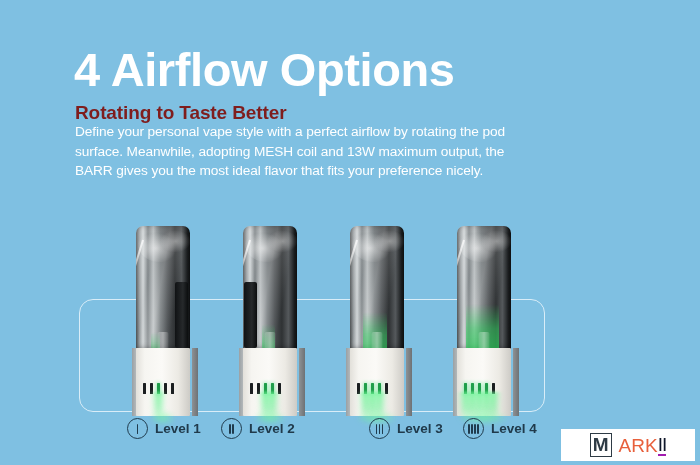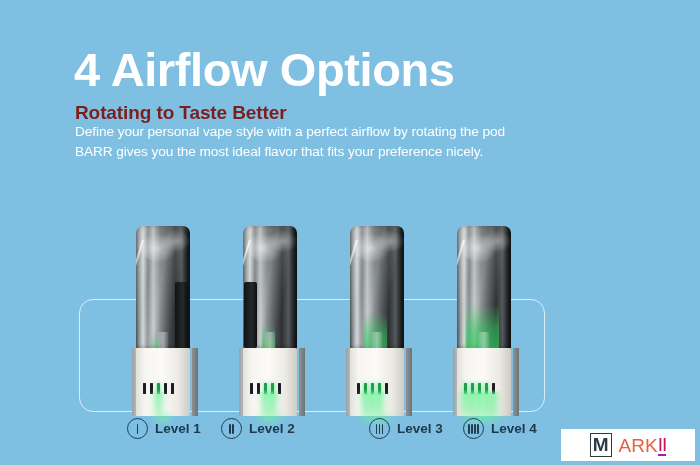--- a/index.html
+++ b/index.html
@@ -180,33 +180,34 @@
     width:134px; height:32px; background:#ffffff;
     display:flex; align-items:center; justify-content:center;
   }
   .wm-inner { display:flex; align-items:center; }
   .wm-m {
     font-size:19px; font-weight:bold; color:#2e3b45;
     border:1.8px solid #2e3b45; line-height:1;
     padding:1px 2px 2px 2px;
   }
   .wm-ark { font-size:19px; font-weight:normal; color:#e8603c; line-height:1; margin-left:7px; }
-  .wm-ii  { font-size:19px; font-weight:normal; color:#be185d; line-height:1;
+  .wm-ii  { font-size:19px; font-weight:normal; color:#0f172a; line-height:1;
             border-bottom:2px solid #a21caf; letter-spacing:-1px; }
 </style>
 </head>
 <body>
 
 <div id="stage">
 
   <h1 class="title">4 Airflow Options</h1>
   <h2 class="subtitle">Rotating to Taste Better</h2>
 
   <p class="body-copy">
     <span>Define your personal vape style with a perfect airflow by rotating the pod</span>
+    <span>surface. Meanwhile, adopting MESH coil and 13W maximum output, the</span>
     <span>BARR gives you the most ideal flavor that fits your preference nicely.</span>
   </p>
 
   <div class="frame"></div>
 
   <div class="pods">
 
     <div class="pod pod-1">
       <div class="cart"></div>
       <div class="sidewall"></div>

